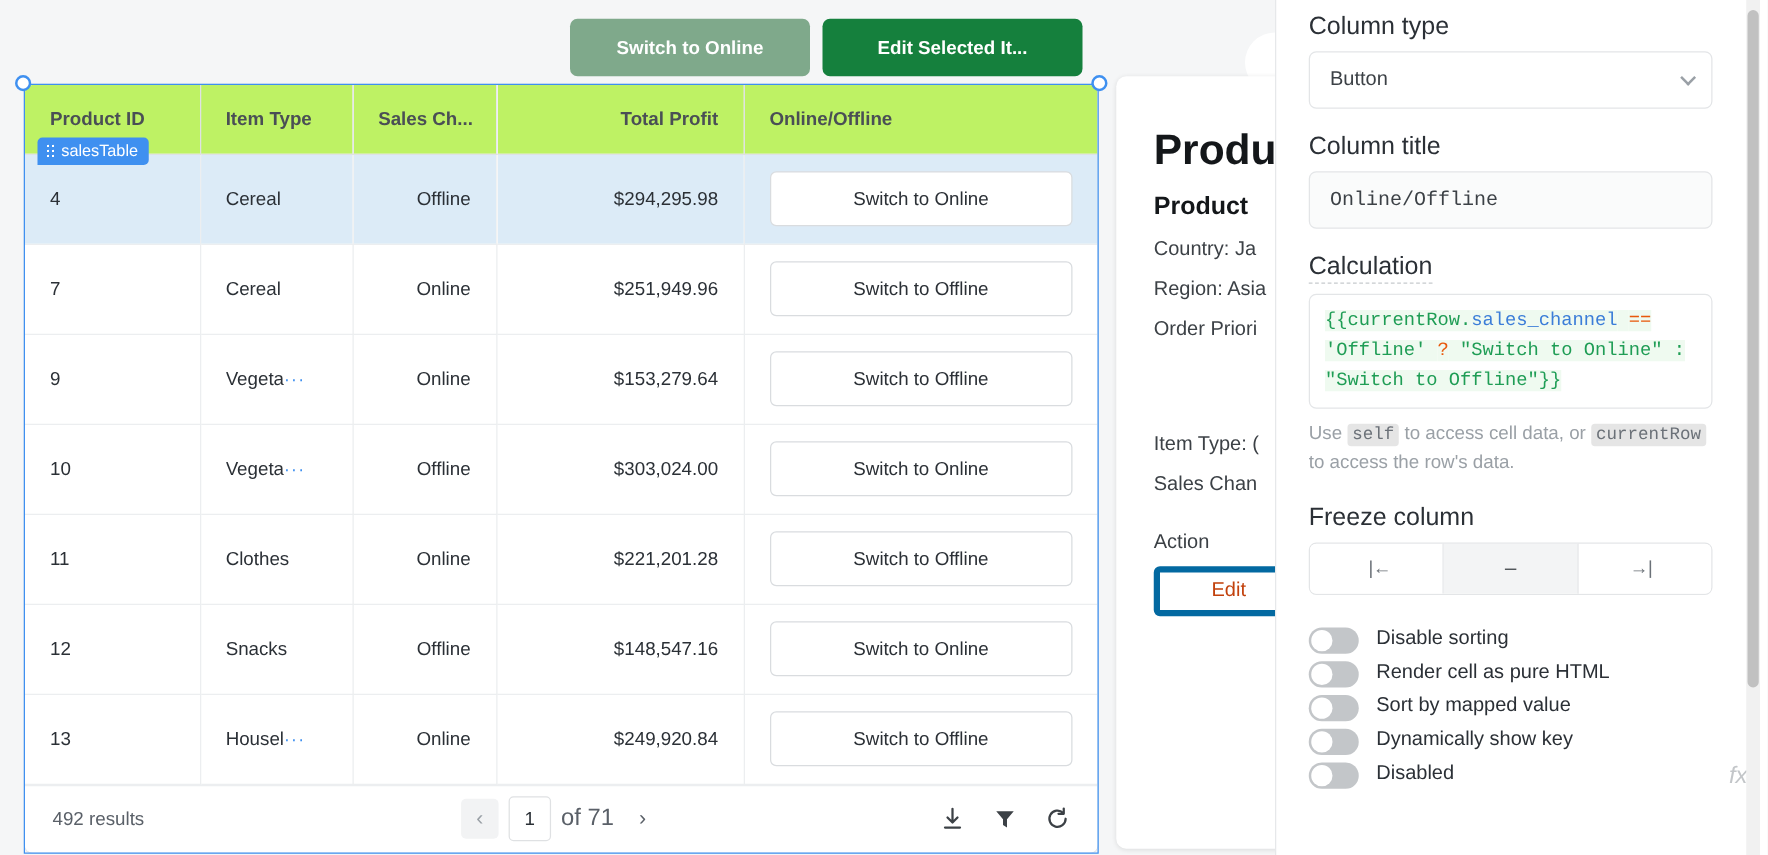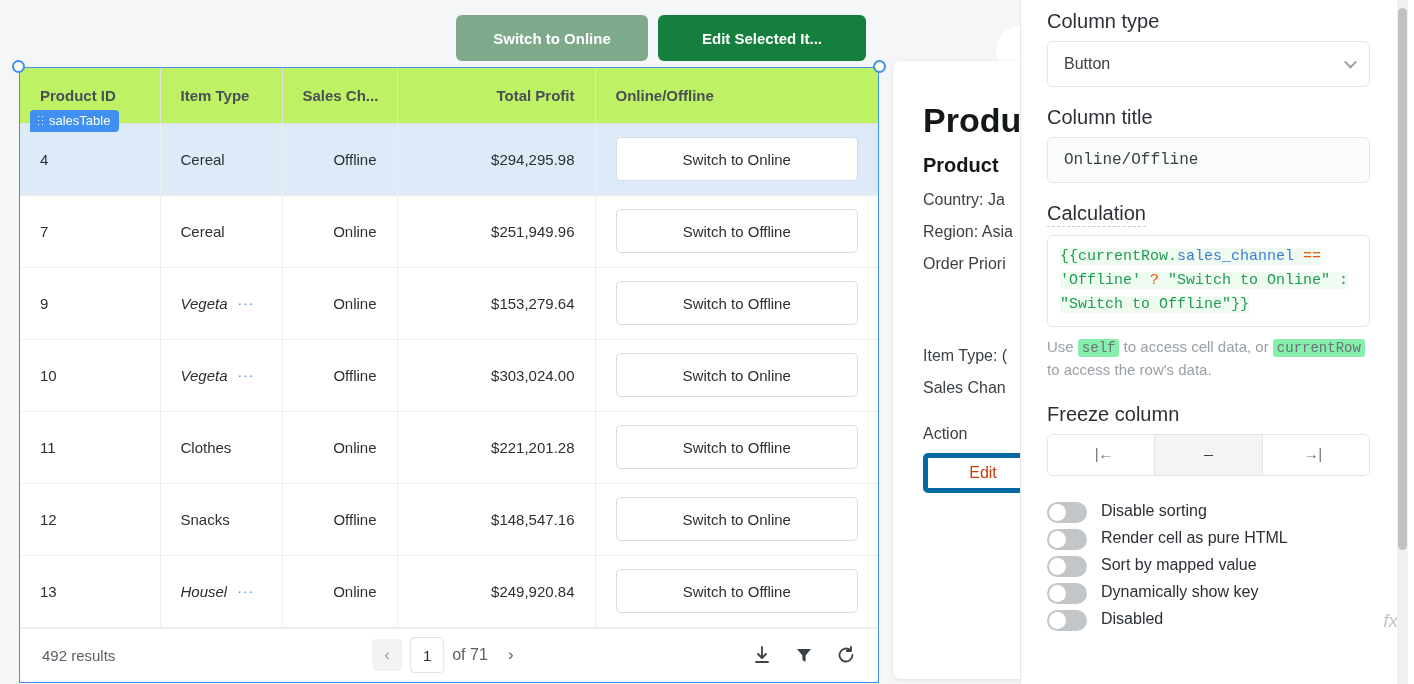--- a/index.html
+++ b/index.html
@@ -98,21 +98,21 @@
     padding: 0 20px; height: 72px;
     border-right: 1px solid #eceef0;
     border-bottom: 1px solid #eceef0;
     vertical-align: middle;
     white-space: nowrap; overflow: hidden;
   }
   table.grid tbody td:last-child { border-right: none; }
   table.grid tbody tr.selected td { background: #dcebf7; }
   td.num { text-align: right; }
   td.chan { text-align: right; }
-  .trunc-wrap { display: flex; align-items: center; gap: 10px; font-style: italic; }
+  .trunc-wrap { display: flex; align-items: center; gap: 0; }
   .trunc-txt { overflow: hidden; }
   .trunc-dots { color: #3f90f0; letter-spacing: 1px; font-size: 14px; }
   .cell-btn {
     width: 100%; height: 44px;
     background: #ffffff; border: 1px solid #d9dcdf;
     border-radius: 5px; font-size: 15px; color: #2b3036;
     font-family: "Liberation Sans", sans-serif;
     cursor: pointer; display: flex; align-items: center; justify-content: center;
   }
   td.btncell { padding: 0 16px; }
@@ -131,21 +131,21 @@
     width: 30px; height: 32px; border: none; background: #f2f3f4;
     border-radius: 4px; color: #9aa0a6; font-size: 17px; cursor: pointer;
     display: flex; align-items: center; justify-content: center;
   }
   .pg-arrow.next { background: transparent; color: #5a6068; }
   .pg-input {
     width: 34px; height: 36px; border: 1px solid #dfe1e3; border-radius: 4px;
     text-align: center; font-size: 15px; color: #2b3036;
     font-family: "Liberation Sans", sans-serif; background: #fff;
   }
-  .pg-of { font-size: 16px; color: #5a6068; }
+  .pg-of { font-size: 19px; color: #5a6068; }
   .foot-icons { margin-left: auto; display: flex; align-items: center; gap: 22px; }
   .ficon { width: 20px; height: 20px; cursor: pointer; color: #3c4146; }
 
   
   .detail-panel {
     position: absolute; left: 893px; top: 61px;
     width: 300px; height: 618px;
     background: #ffffff; border-radius: 8px;
     box-shadow: 0 1px 4px rgba(0,0,0,.10);
     overflow: hidden; padding: 40px 0 0 30px;
@@ -204,21 +204,21 @@
     line-height: 24px; word-break: break-word;
   }
   .tok { background: #effaf0; }
   .tok-g { color: #1f9d55; }
   .tok-b { color: #3b7dd8; }
   .tok-r { color: #e8590c; }
   .hint {
     font-size: 15px; color: #9aa0a6; line-height: 22px; margin-bottom: 22px;
   }
   .code-chip {
-    background: #86efac; color: #6b7178; border-radius: 3px;
+    background: #e5e5e5; color: #6b7178; border-radius: 3px;
     font-family: "Liberation Mono", monospace; font-size: 14px; padding: 1px 4px;
   }
   .seg-group {
     display: flex; width: 100%; height: 42px;
     border: 1px solid #e3e5e7; border-radius: 6px; overflow: hidden;
     margin-bottom: 26px;
   }
   .seg {
     flex: 1; display: flex; align-items: center; justify-content: center;
     font-size: 15px; color: #6b7178; cursor: pointer; background: #fff;

